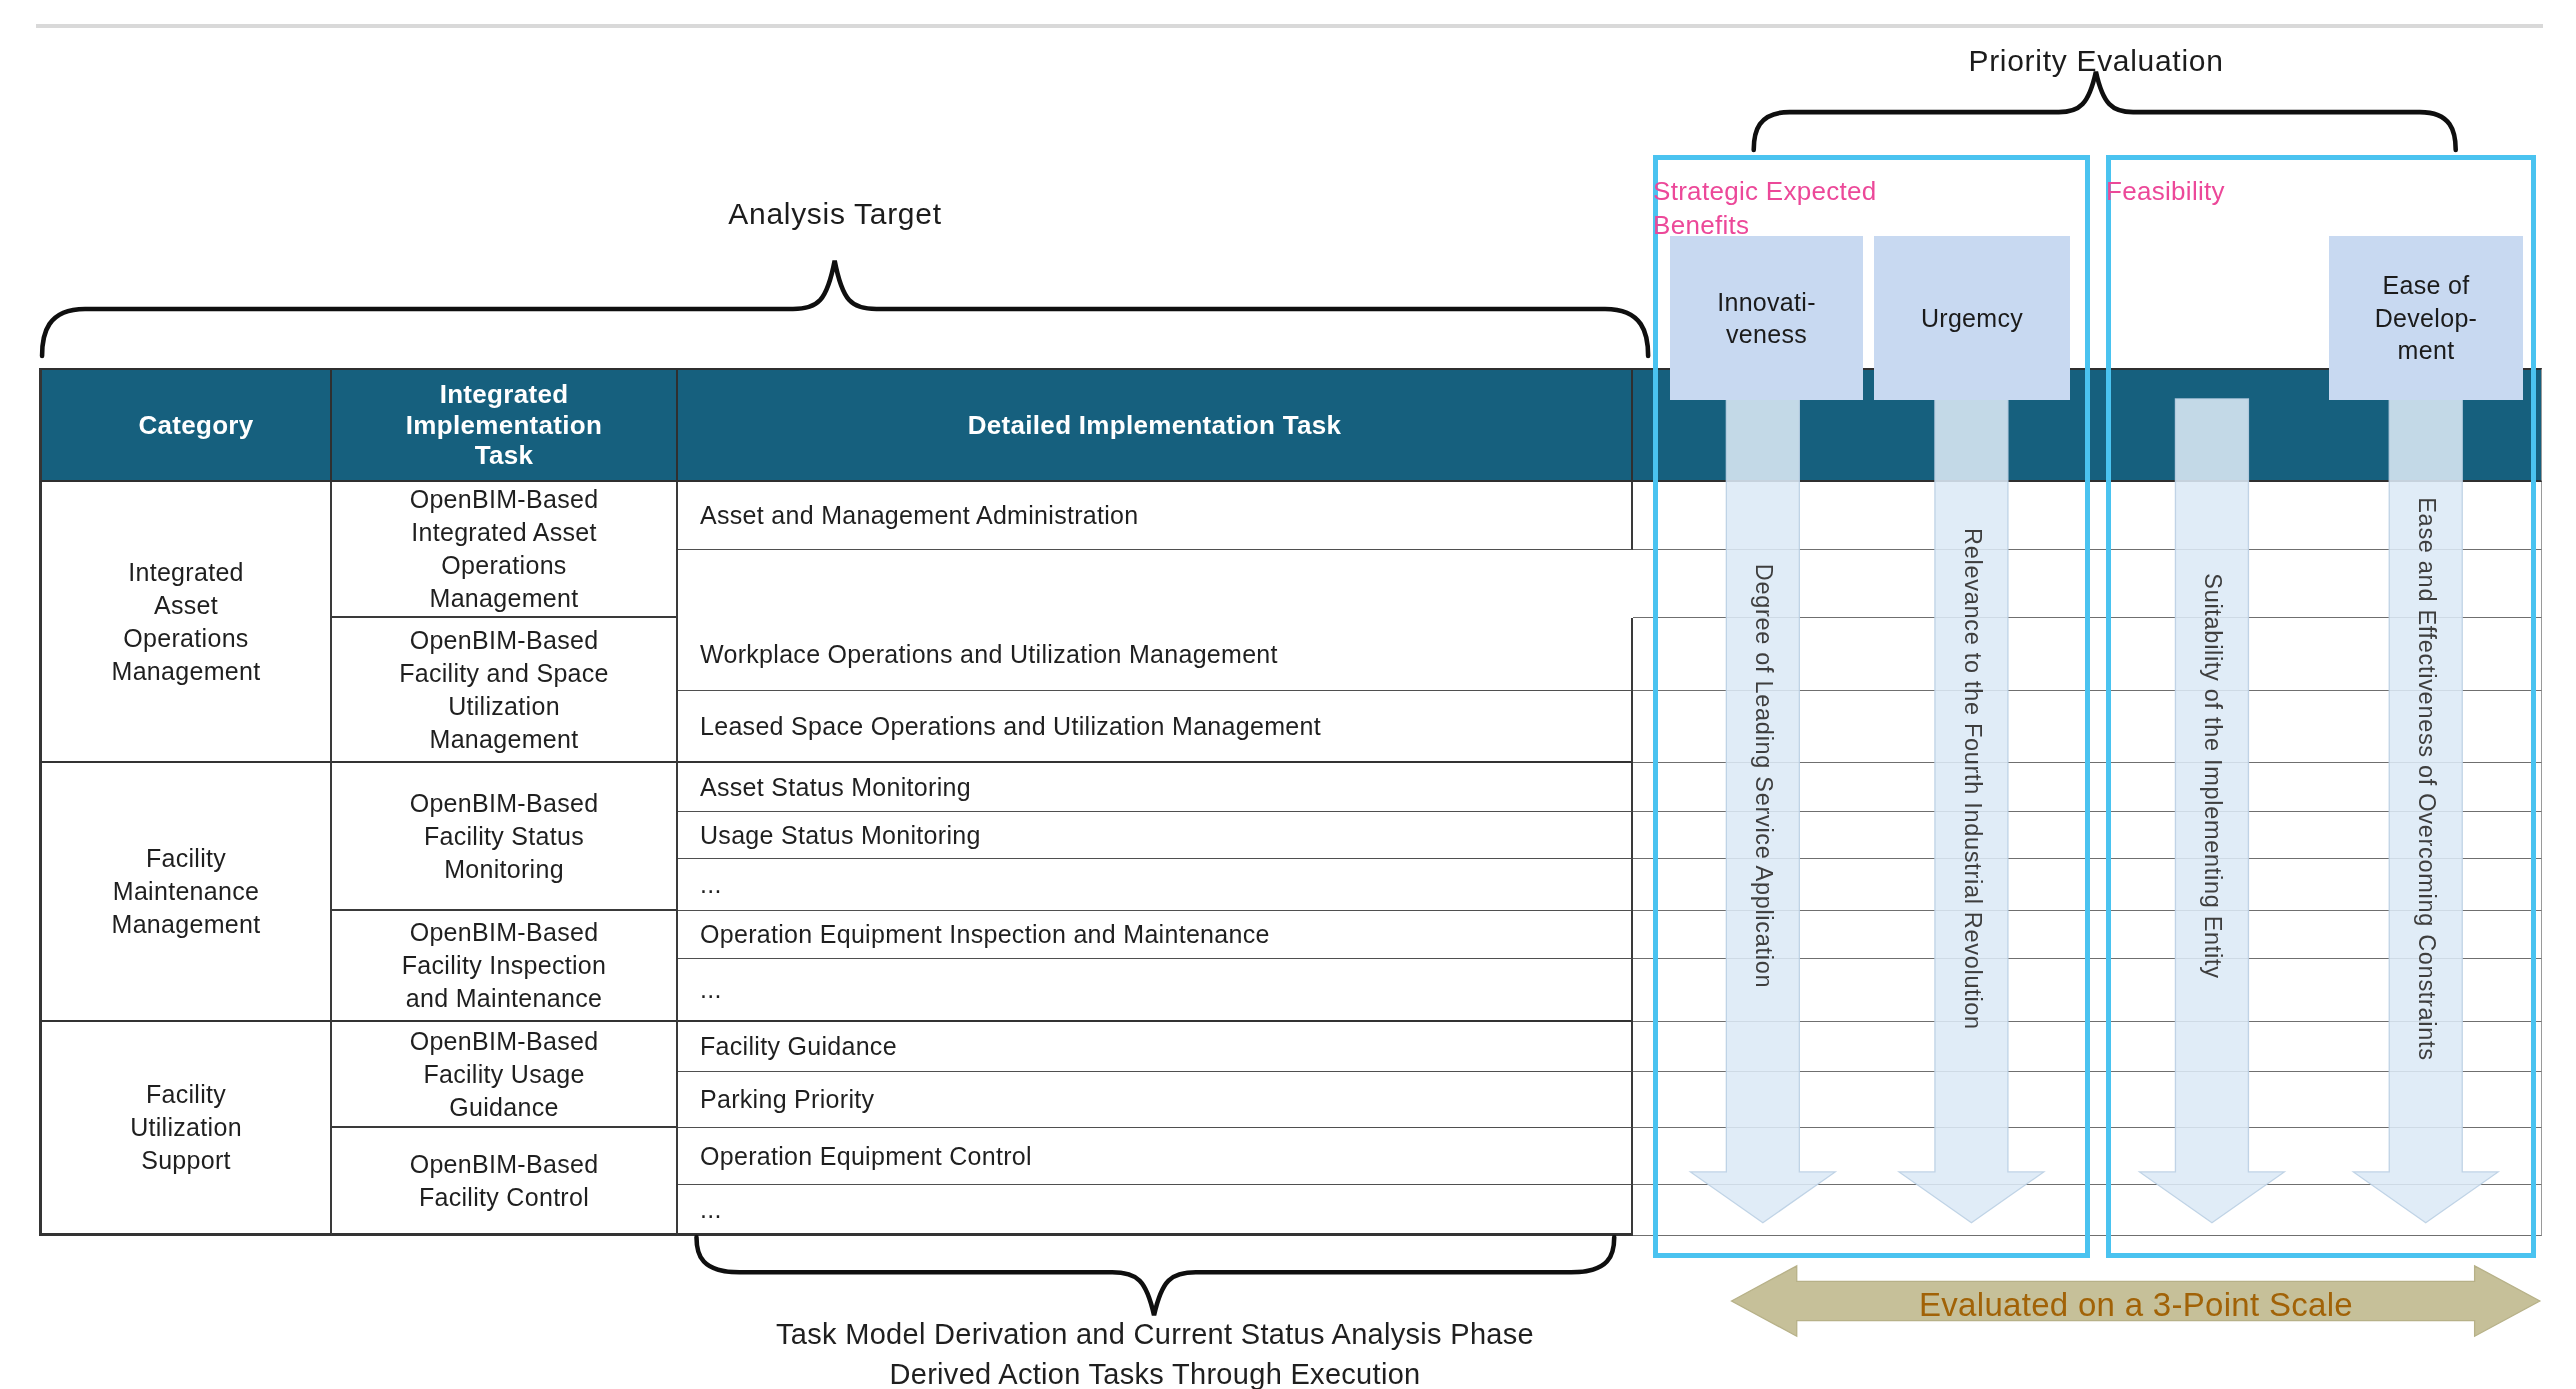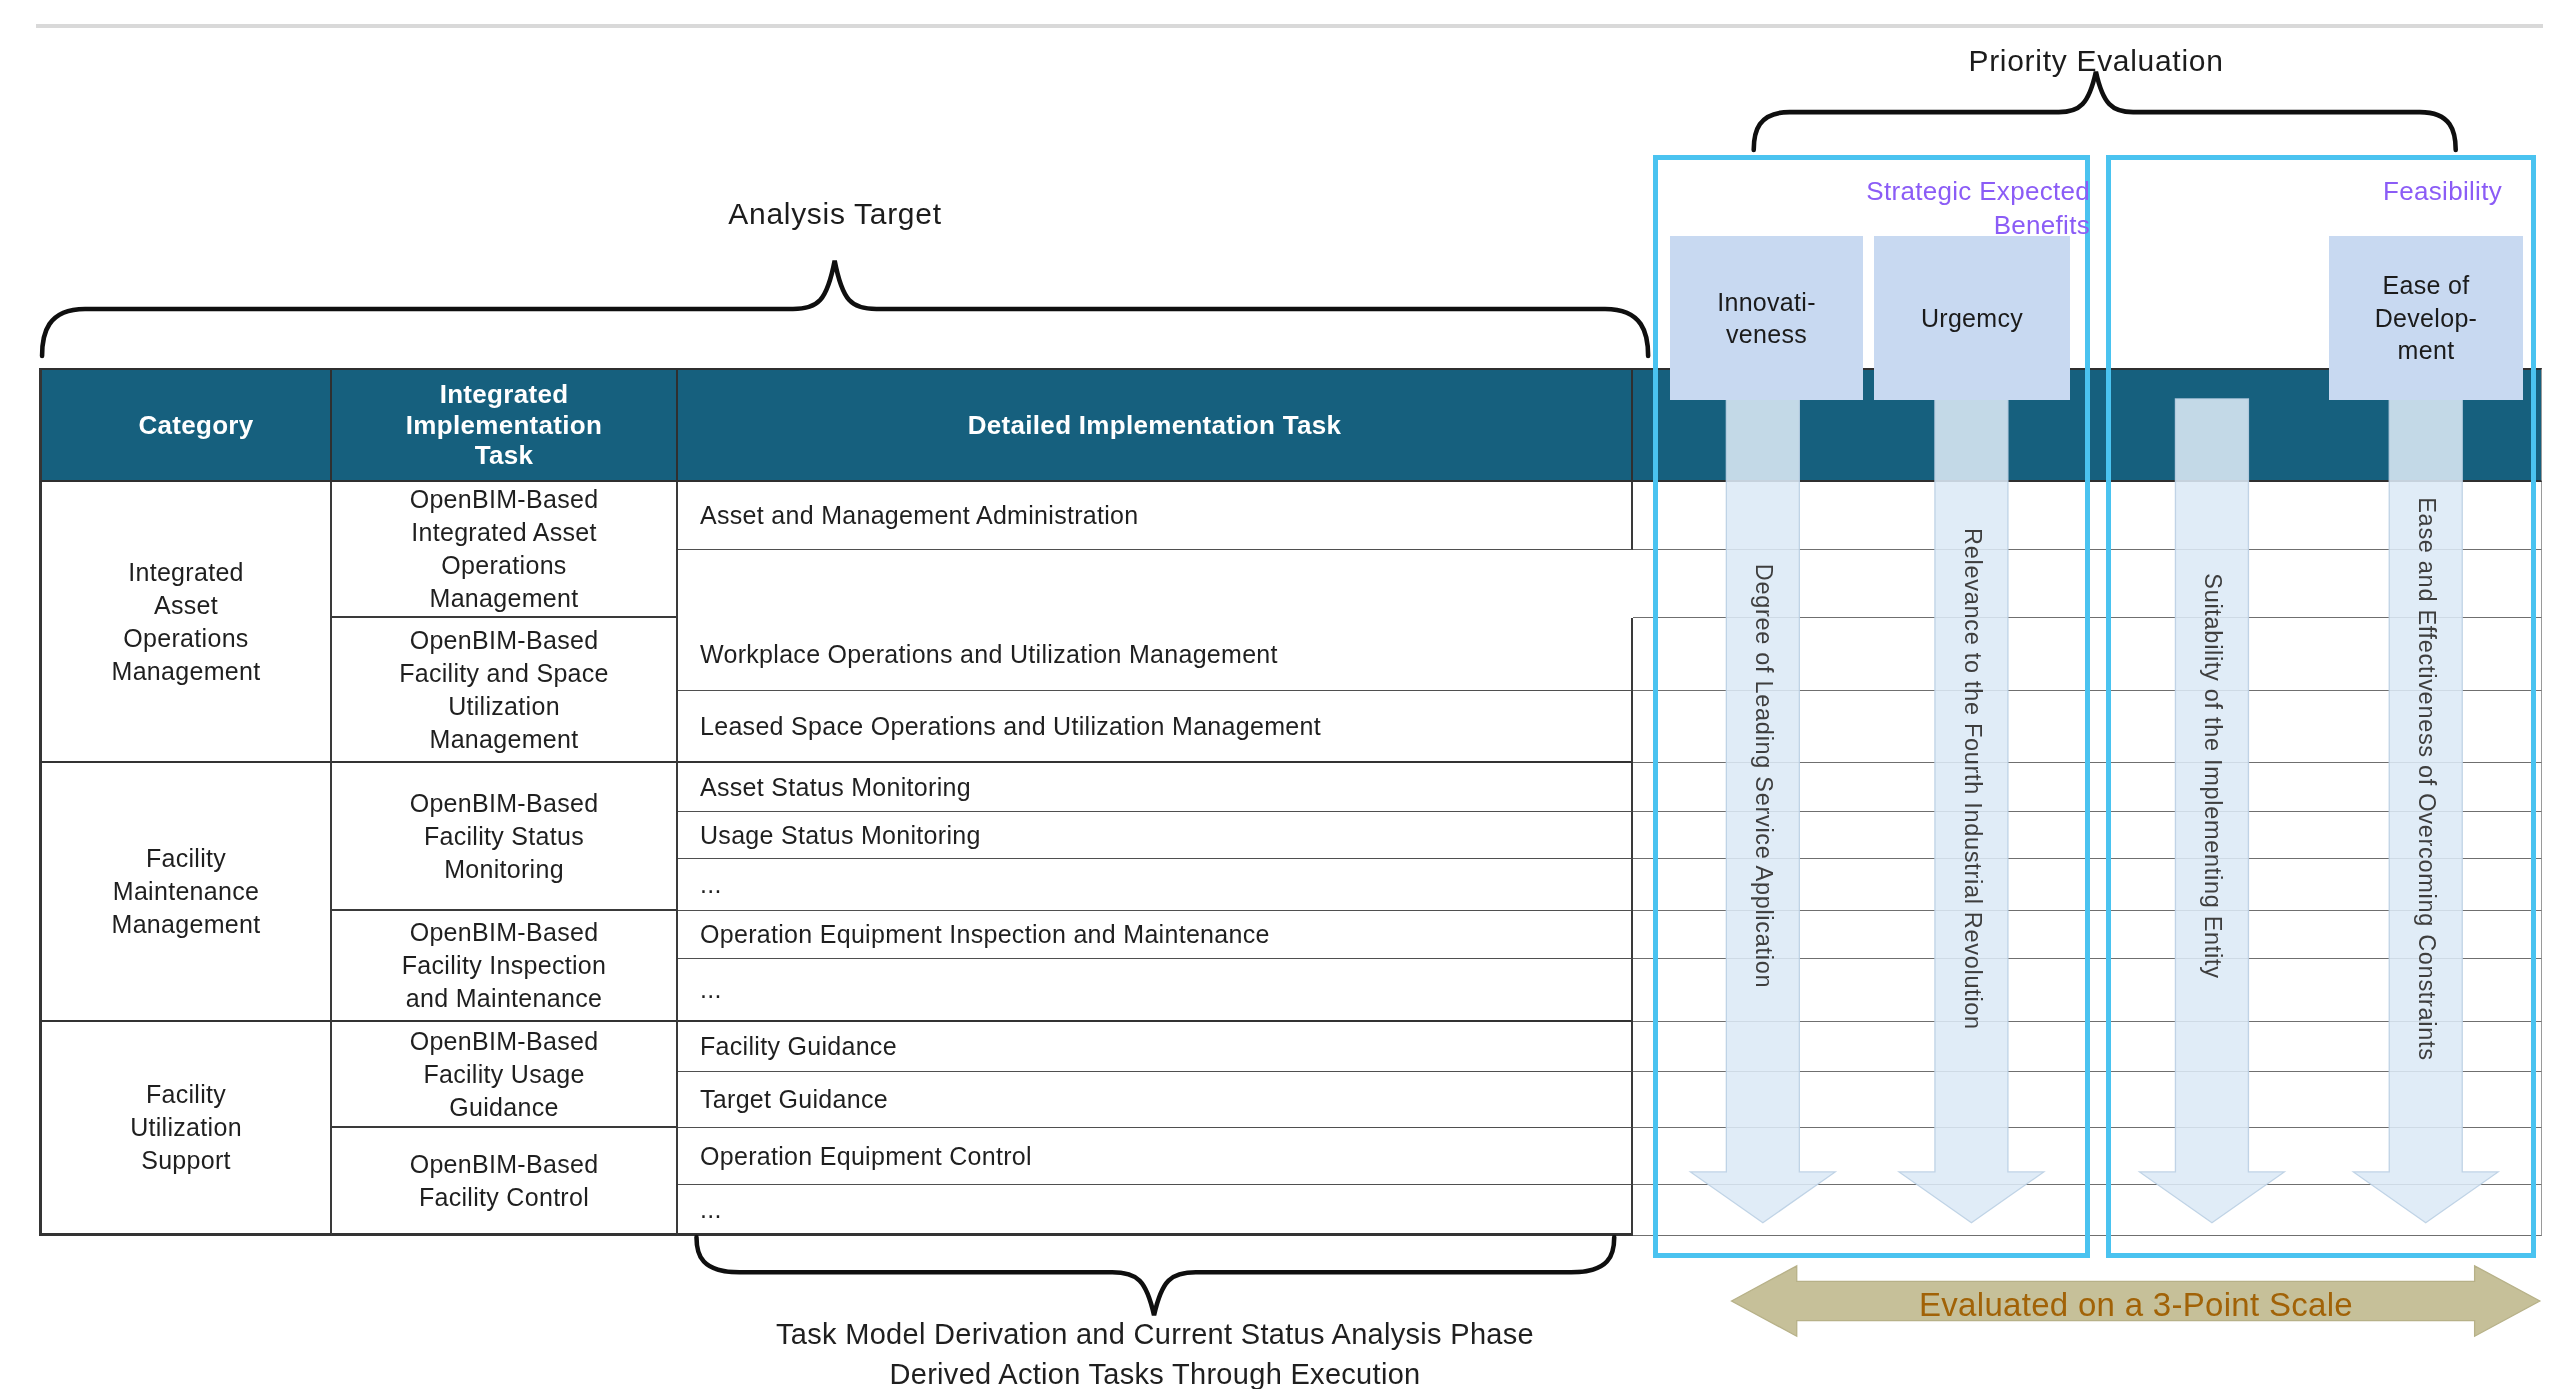--- a/index.html
+++ b/index.html
@@ -33,21 +33,21 @@
   .t{border-bottom:2px solid #3a3a3a;}
   .tg{border-bottom:2.6px solid #333;}
   .tl{border-bottom:3.3px solid #333;}
   .d{border-right:2px solid #3a3a3a;border-bottom:1.3px solid #4f4f4f;display:flex;align-items:center;
      padding-left:22px;padding-right:10.4px;}
   .dg{border-bottom:2.6px solid #333;}
   .dl{border-bottom:3.3px solid #333;}
   .e{border-right:1.3px solid #9a9a9a;border-bottom:1.3px solid #6f6f6f;}
   
   .cyan-box{box-sizing:border-box;border:5.2px solid #4ac3f0;background:transparent;z-index:40;}
-  .group-title{z-index:41;text-align:right;font-size:26px;line-height:1.3;color:#8b5cf6;
+  .group-title{z-index:41;text-align:left;font-size:26px;line-height:1.3;color:#ec4899;
                white-space:pre-line;letter-spacing:0.3px;}
   .crit-box{z-index:41;background:#c8d9f1;display:flex;align-items:center;justify-content:center;
             text-align:center;font-size:25px;line-height:1.3;color:#1b1b1b;white-space:pre-line;
             letter-spacing:0.3px;}
   .vlabel{z-index:31;transform:translate(-50%,-50%) rotate(90deg);white-space:nowrap;
           font-size:23.5px;color:#3e3e3e;letter-spacing:0.7px;}
   svg.layer{position:absolute;left:0;top:0;pointer-events:none;}
   #arrows-layer{z-index:30;}
   #overlay-top{z-index:50;}
   .note{z-index:51;text-align:center;font-size:29px;line-height:1.38;color:#1f1f1f;
@@ -108,21 +108,21 @@
 
     <div class="cell d" style="grid-column:3;grid-row:1;">Asset and Management Administration</div>
     <div class="cell d" style="grid-column:3;grid-row:3;">Workplace Operations and Utilization Management</div>
     <div class="cell d dg" style="grid-column:3;grid-row:4;">Leased Space Operations and Utilization Management</div>
     <div class="cell d" style="grid-column:3;grid-row:5;">Asset Status Monitoring</div>
     <div class="cell d" style="grid-column:3;grid-row:6;">Usage Status Monitoring</div>
     <div class="cell d" style="grid-column:3;grid-row:7;">...</div>
     <div class="cell d" style="grid-column:3;grid-row:8;">Operation Equipment Inspection and Maintenance</div>
     <div class="cell d dg" style="grid-column:3;grid-row:9;">...</div>
     <div class="cell d" style="grid-column:3;grid-row:10;">Facility Guidance</div>
-    <div class="cell d" style="grid-column:3;grid-row:11;">Target Guidance</div>
+    <div class="cell d" style="grid-column:3;grid-row:11;">Parking Priority</div>
     <div class="cell d" style="grid-column:3;grid-row:12;">Operation Equipment Control</div>
     <div class="cell d dl" style="grid-column:3;grid-row:13;">...</div>
 
     <div class="cell e" style="grid-column:4;grid-row:1;"></div>
     <div class="cell e" style="grid-column:4;grid-row:2;"></div>
     <div class="cell e" style="grid-column:4;grid-row:3;"></div>
     <div class="cell e" style="grid-column:4;grid-row:4;"></div>
     <div class="cell e" style="grid-column:4;grid-row:5;"></div>
     <div class="cell e" style="grid-column:4;grid-row:6;"></div>
     <div class="cell e" style="grid-column:4;grid-row:7;"></div>

